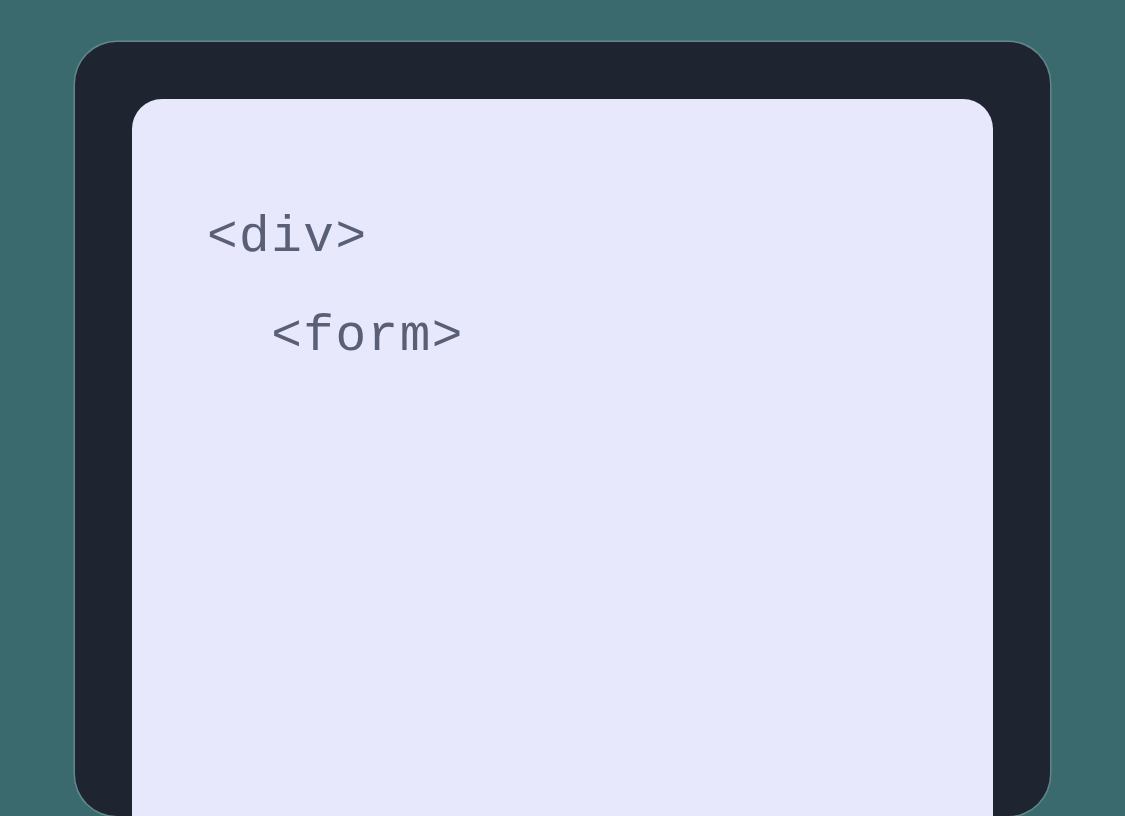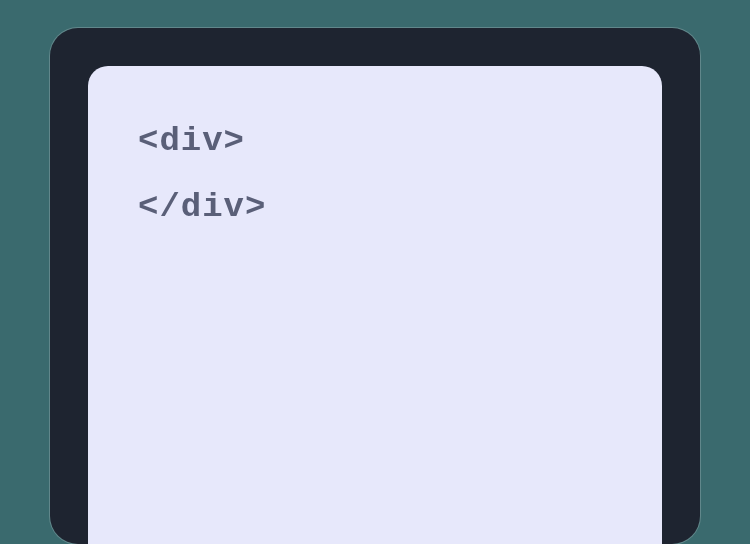--- a/index.html
+++ b/index.html
@@ -22,38 +22,37 @@
     box-sizing: border-box;
     padding: 38px 38px 0 38px;
     box-shadow: 0 0 0 1px rgba(255,255,255,0.2);
   }
   .inner-panel {
     width: 100%;
     height: 100%;
     background: #e7e8fb;
     border-radius: 20px 20px 0 0;
     box-sizing: border-box;
-    padding: 42px 50px 0 50px;
+    padding: 60px 50px 0 50px;
     overflow: hidden;
-    font-weight: bold;
   }
   .code-block {
     color: #5a5f78;
     font-size: 34px;
     line-height: 1.95;
     font-family: "Menlo", "Consolas", "Courier New", monospace;
     letter-spacing: 1px;
   }
   .code-line {
     white-space: pre;
   }
 </style>
 </head>
 <body>
 
 <div class="outer-frame">
   <div class="inner-panel">
     <div class="code-block">
       <div class="code-line">&lt;div&gt;</div>
-      <div class="code-line">&lt;/div&gt;</div>
+      <div class="code-line">  &lt;form&gt;</div>
     </div>
   </div>
 </div>
 
 </body></html>

